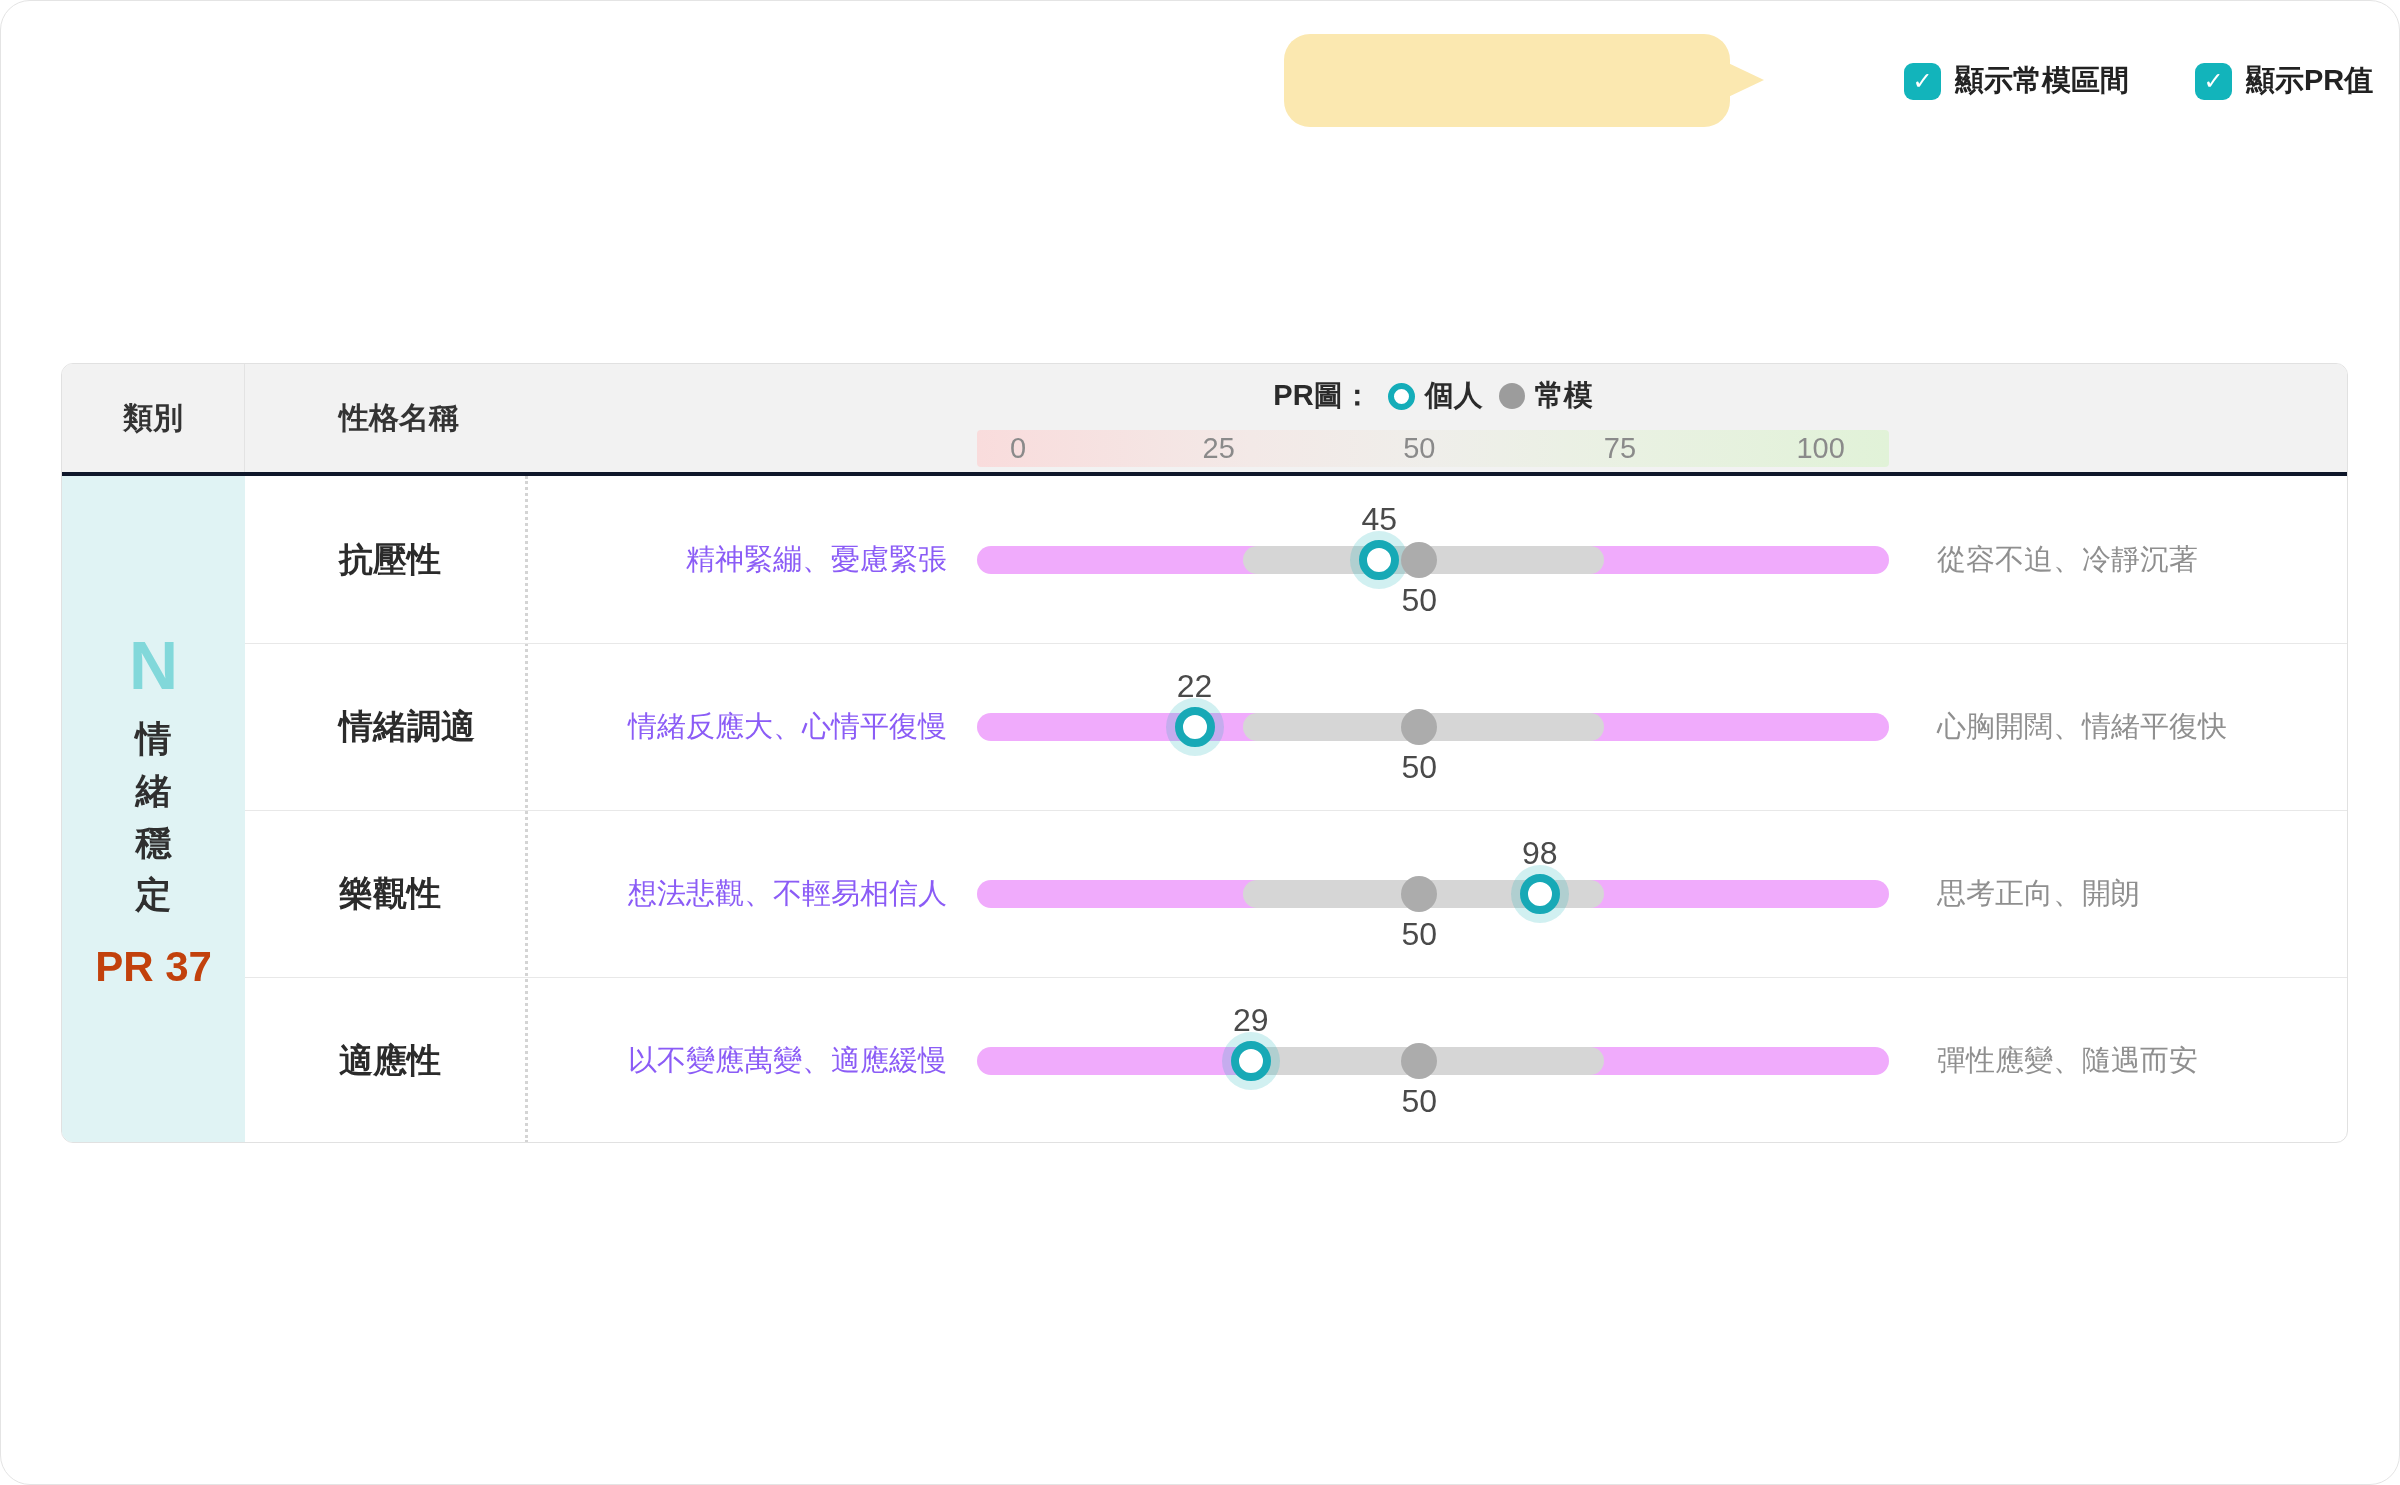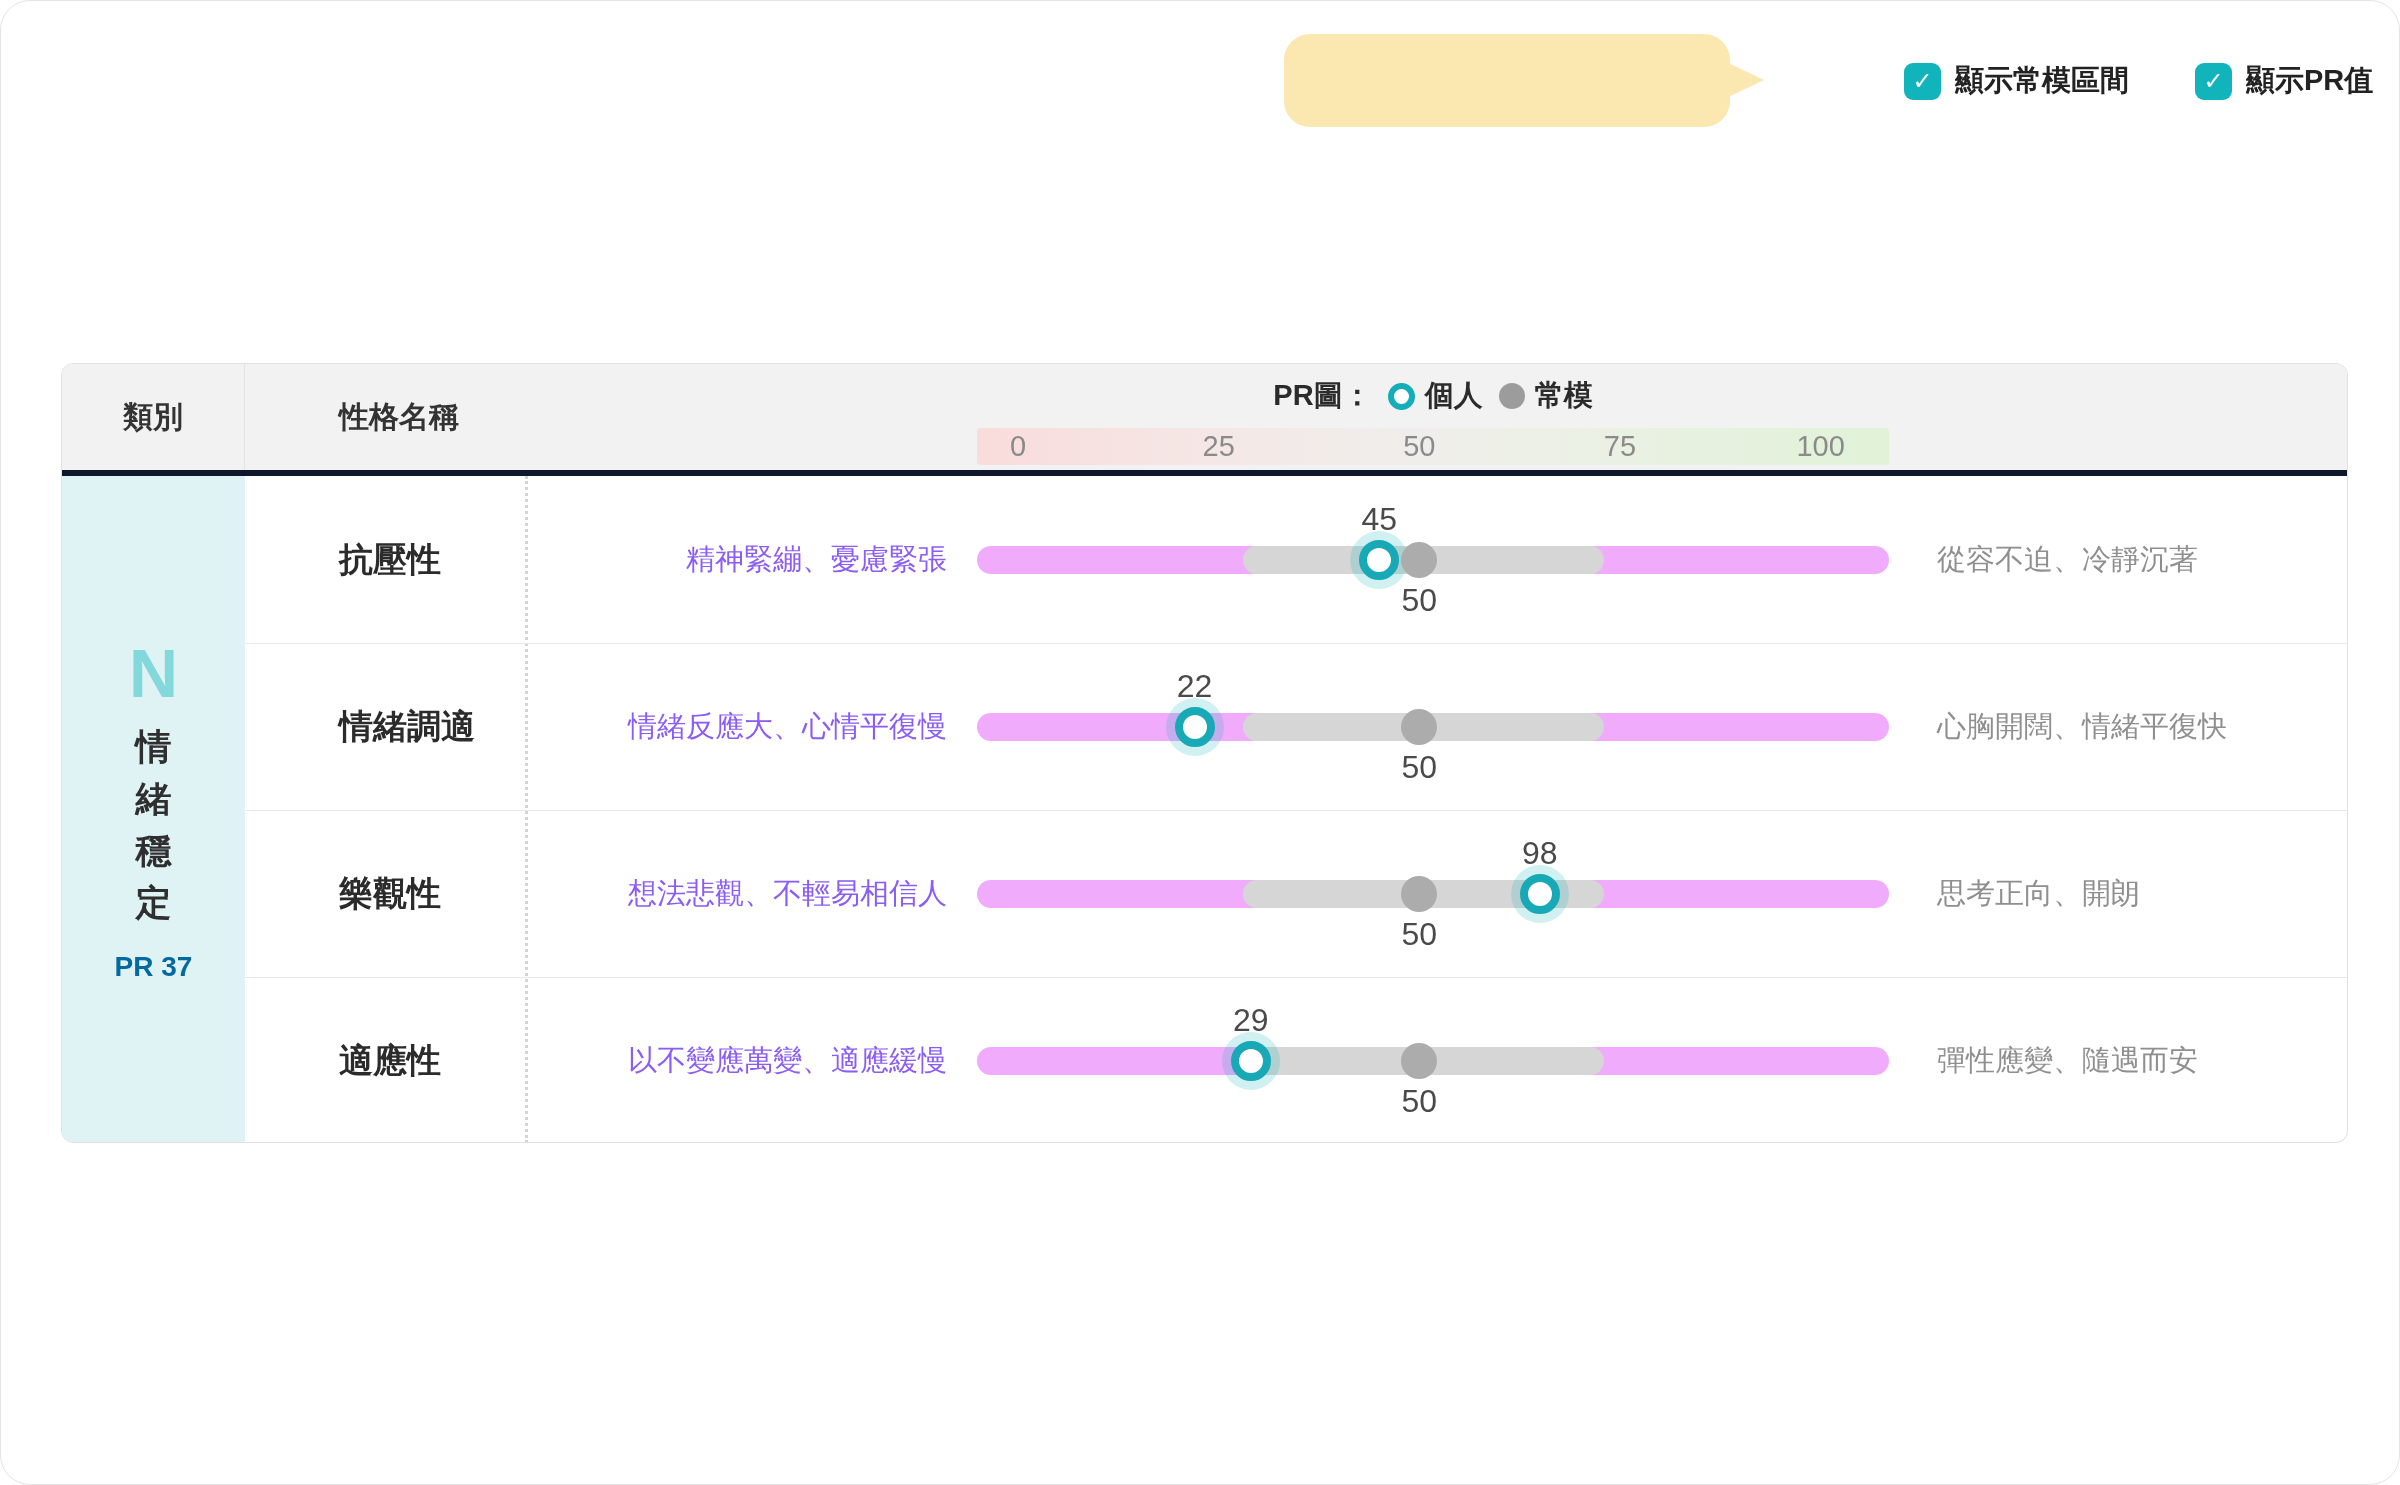--- a/index.html
+++ b/index.html
@@ -17,21 +17,21 @@
   
   .toggles{position:absolute;left:1903px;top:60px;display:flex;gap:66px;align-items:center;}
   .toggle{display:flex;align-items:center;gap:14px;cursor:pointer;}
   .checkbox{width:37px;height:37px;border-radius:9px;background:#12B4BB;color:#fff;
             display:flex;align-items:center;justify-content:center;font-size:24px;font-weight:700;}
   .toggle-label{font-size:29px;font-weight:700;color:#222;white-space:nowrap;text-align:center;}
 
   
   .pr-table{position:absolute;left:60px;top:362px;width:2287px;height:780px;background:#fff;
             border:1px solid #E1E1E1;border-radius:12px;box-sizing:border-box;overflow:hidden;}
-  .thead{position:relative;height:112px;background:#F2F2F2;border-bottom:6px solid #0f172a;
+  .thead{position:relative;height:112px;background:#F2F2F2;border-bottom:4px solid #0f172a;
          display:grid;grid-template-columns:183px 280px 1fr;box-sizing:border-box;}
   .th-category{display:flex;align-items:center;justify-content:center;font-size:30px;font-weight:700;color:#333;
                border-right:1px solid #E3E3E3;}
   .th-name{display:flex;align-items:center;padding-left:94px;font-size:30px;font-weight:700;color:#333;}
   .th-chart{position:relative;}
 
   .legend{position:absolute;left:452px;width:912px;top:12px;display:flex;align-items:center;
           justify-content:center;gap:16px;}
   .legend-title{font-size:29px;font-weight:700;color:#2B2B2B;}
   .legend-item{display:flex;align-items:center;gap:10px;}
@@ -43,21 +43,21 @@
               background:linear-gradient(90deg,#F9DCDC 0%,#F3E9E7 30%,#EFEEEA 50%,#E9F1E2 72%,#E1F2D8 100%);}
   .tick{position:absolute;top:0;height:37px;line-height:37px;transform:translateX(-50%);
         font-size:29px;color:#8A8A8A;}
 
   .tbody{position:relative;height:667px;}
   .category-cell{position:absolute;left:0;top:0;width:183px;height:667px;background:#E0F3F4;
                  display:flex;flex-direction:column;align-items:center;justify-content:center;gap:4px;}
   .cat-code{font-size:68px;font-weight:700;color:#82D8DA;line-height:1.1;}
   .cat-chars{display:flex;flex-direction:column;align-items:center;margin-top:6px;}
   .cat-char{font-size:36px;font-weight:700;color:#2F2F2F;line-height:1.45;}
-  .cat-pr{margin-top:18px;font-size:28px;font-weight:600;color:#0369a1;}
+  .cat-pr{margin-top:18px;font-size:42px;font-weight:600;color:#c2410c;}
 
   .rows{position:absolute;left:183px;top:0;right:0;height:100%;}
   .row{position:relative;height:167px;display:grid;grid-template-columns:280px 1fr;box-sizing:border-box;}
   .row + .row{border-top:1px solid #E8E8E8;}
   .name-cell{display:flex;align-items:center;padding-left:94px;font-size:34px;font-weight:700;color:#2B2B2B;}
   .chart-cell{position:relative;}
   .low-desc{position:absolute;left:0;width:422px;top:50%;transform:translateY(-50%);
             text-align:right;font-size:29px;color:#8b5cf6;white-space:nowrap;}
   .high-desc{position:absolute;left:1412px;top:50%;transform:translateY(-50%);
              font-size:29px;color:#8F8F8F;white-space:nowrap;}

